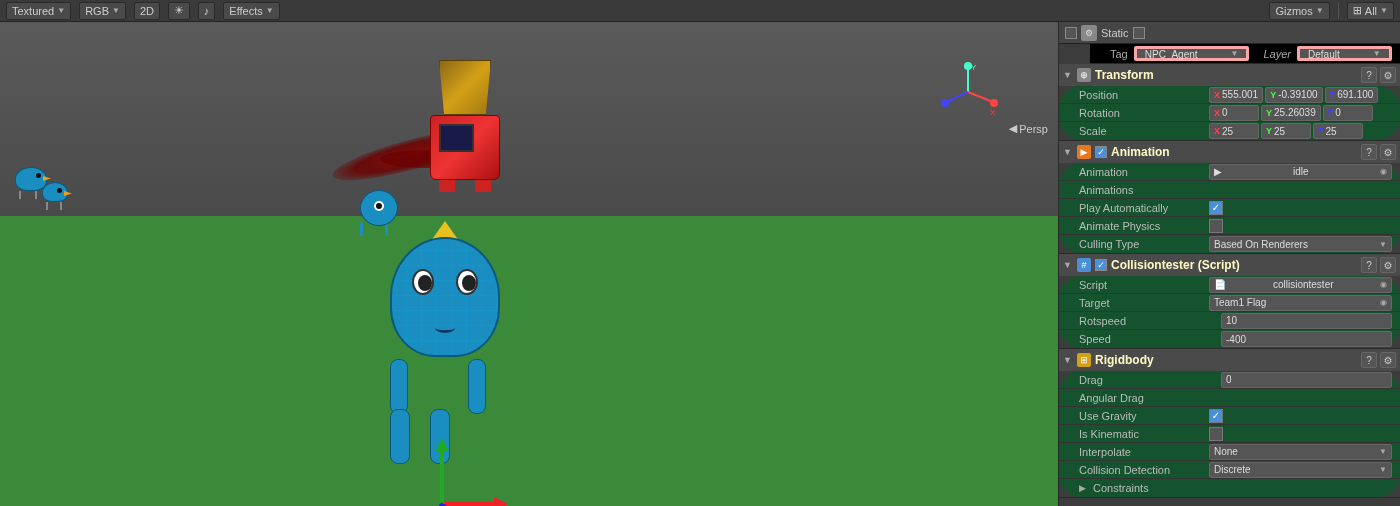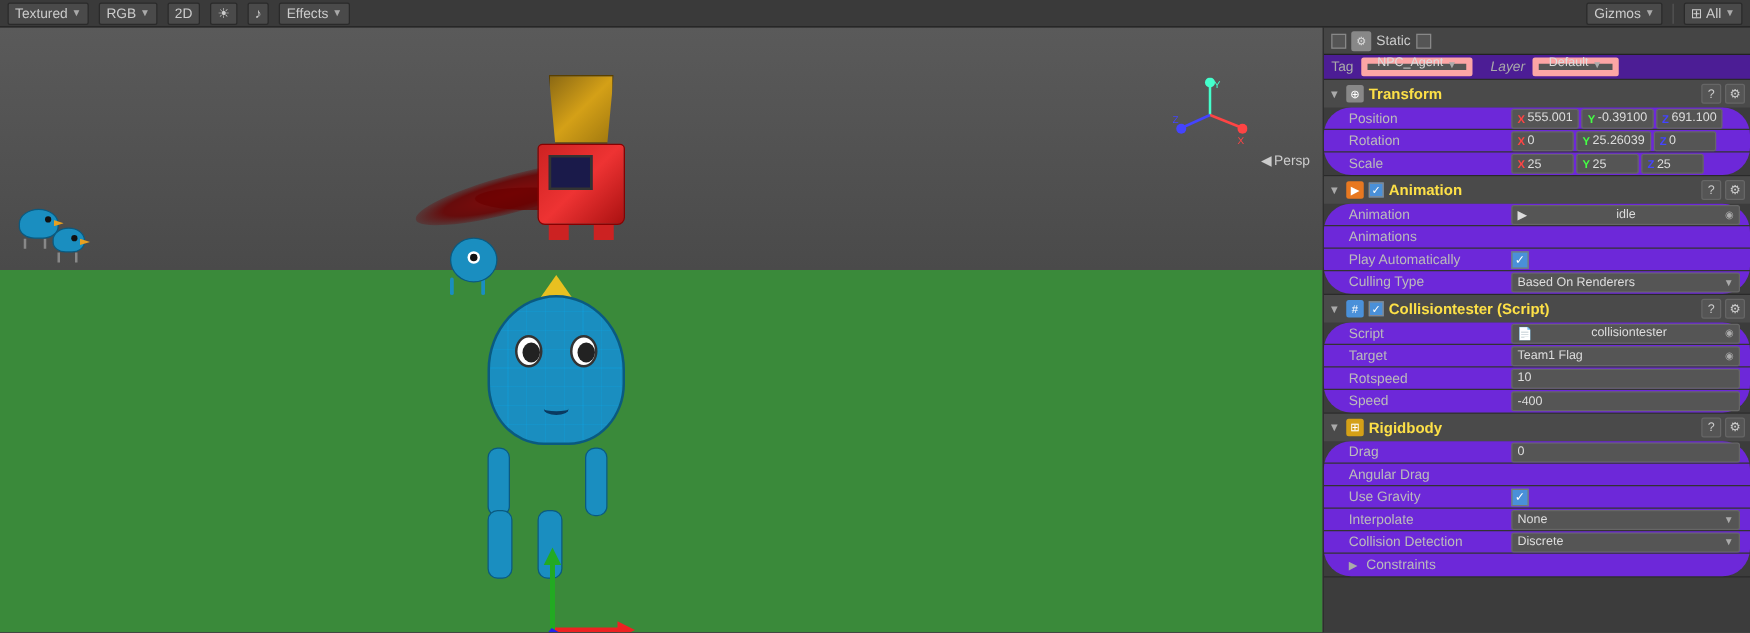--- a/index.html
+++ b/index.html
@@ -462,39 +462,41 @@
     .obj-checkbox {
       width: 12px;
       height: 12px;
       border: 1px solid #888;
       background: #555;
     }
 
     
     .tag-layer-row {
       height: 20px;
-      background: #4c1d95;
+      background: #000000;
       border-bottom: 1px solid #2a2a2a;
       display: flex;
       align-items: center;
-      padding: 0 6px;
+      padding: 0 20px;
       gap: 6px;
       font-size: 11px;
+      margin-left: 31px;
     }
     .tag-label { color: #aaa; }
     .tag-value {
       background: #555;
-      border: 5px solid #fca5a5;
+      border: 3px solid #fca5a5;
       padding: 0 8px;
       height: 15px;
       display: flex;
-      align-items: flex-end;
+      align-items: flex-start;
       color: #ddd;
       font-size: 10px;
       border-radius: 2px;
+      gap: 30px;
     }
     .tag-value .arrow { font-size: 8px; color: #aaa; margin-left: 3px; }
     .layer-label { color: #aaa; margin-left: 8px; font-style: italic; }
 
     
     .component {
       border-bottom: 1px solid #2a2a2a;
     }
     .component-header {
       height: 22px;
@@ -524,21 +526,21 @@
       background: #4a90d9;
       display: flex;
       align-items: center;
       justify-content: center;
       font-size: 9px;
       color: white;
     }
     .comp-title {
       font-size: 12px;
       font-weight: bold;
-      color: #fde047;
+      color: #fef9c3;
       flex: 1;
     }
     .comp-buttons {
       display: flex;
       gap: 3px;
     }
     .comp-btn {
       width: 16px;
       height: 16px;
       background: #555;
@@ -576,21 +578,21 @@
       border: 1px solid #666;
       height: 16px;
       padding: 0 4px;
       font-size: 10px;
       color: #ddd;
       display: flex;
       align-items: center;
       border-radius: 2px;
       min-width: 50px;
     }
-    .val-box.full { flex: 1; }
+    .val-box.full { flex: 1; margin-left: 12px; }
     .val-letter {
       font-size: 9px;
       color: #f44;
       margin-right: 2px;
       font-weight: bold;
     }
     .val-letter.g { color: #4f4; }
     .val-letter.b { color: #44f; }
     .prop-checkbox {
       width: 14px;
@@ -646,21 +648,21 @@
     }
     .icon-gray {
       width: 14px; height: 14px;
       background: #888;
       border-radius: 2px;
       display: flex; align-items: center; justify-content: center;
       font-size: 9px; color: white;
     }
 
     .comp-section-content {
-      background: #6d28d9;
+      background: #14532d;
       border-radius: 22px;
     }
 
     
     #right-panel::-webkit-scrollbar { width: 8px; }
     #right-panel::-webkit-scrollbar-track { background: #333; }
     #right-panel::-webkit-scrollbar-thumb { background: #666; border-radius: 2px; }
   </style>
 </head>
 <body>
@@ -918,20 +920,26 @@
           <div class="prop-value"></div>
         </div>
 
         <div class="prop-row">
           <span class="prop-label">Play Automatically</span>
           <div class="prop-value">
             <div class="prop-checkbox">✓</div>
           </div>
         </div>
 
+        <div class="prop-row">
+          <span class="prop-label">Animate Physics</span>
+          <div class="prop-value">
+            <div class="prop-checkbox empty"></div>
+          </div>
+        </div>
 
         <div class="prop-row">
           <span class="prop-label">Culling Type</span>
           <div class="prop-value">
             <div class="dropdown">
               <span>Based On Renderers</span>
               <span class="arr">▼</span>
             </div>
           </div>
         </div>
@@ -1018,20 +1026,26 @@
           <span class="prop-label">Angular Drag</span>
         </div>
 
         <div class="prop-row">
           <span class="prop-label">Use Gravity</span>
           <div class="prop-value">
             <div class="prop-checkbox">✓</div>
           </div>
         </div>
 
+        <div class="prop-row">
+          <span class="prop-label">Is Kinematic</span>
+          <div class="prop-value">
+            <div class="prop-checkbox empty"></div>
+          </div>
+        </div>
 
         <div class="prop-row">
           <span class="prop-label">Interpolate</span>
           <div class="prop-value">
             <div class="dropdown">
               <span>None</span>
               <span class="arr">▼</span>
             </div>
           </div>
         </div>

